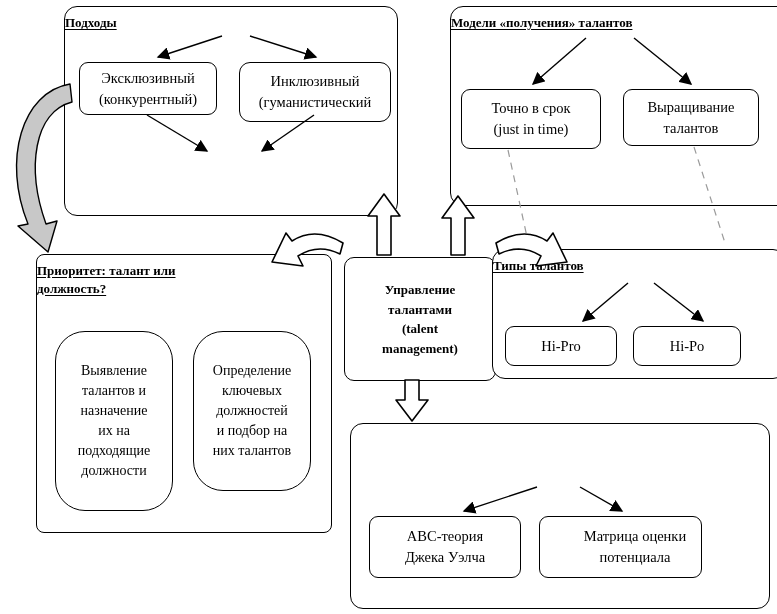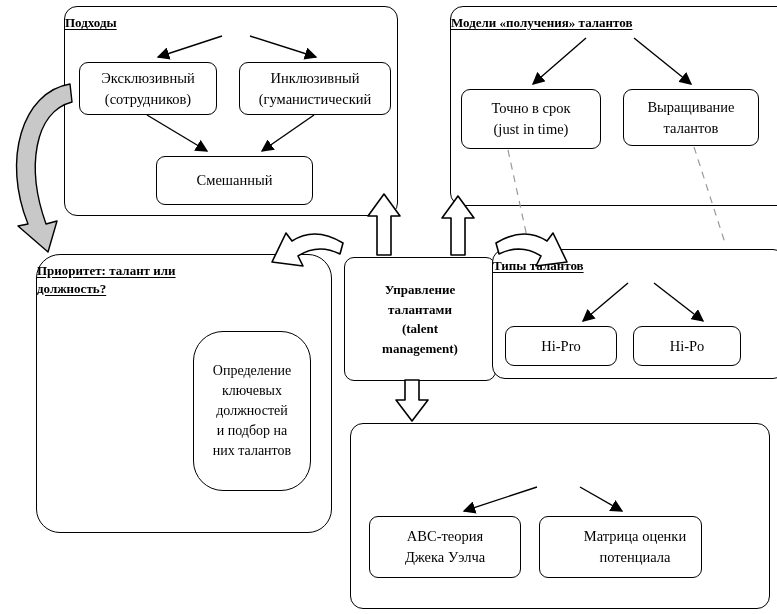--- a/index.html
+++ b/index.html
@@ -36,37 +36,42 @@
   .crescent{fill:#c8c8c8;stroke:#000;stroke-width:1.4;stroke-linejoin:round;}
 </style>
 </head>
 <body>
 
 <div class="canvas">
 
   <div class="panel" style="left:64px;top:6px;width:332px;height:208px;">
     <div class="panel-title">Подходы</div>
     <div class="node" style="left:14px;top:55px;width:138px;height:53px;">Эксклюзивный
-(сотрудников)</div>
-    <div class="node" style="left:174px;top:55px;width:152px;height:53px;">Инклюзивный
+(конкурентный)</div>
+    <div class="node" style="left:174px;top:55px;width:152px;height:60px;border-radius:11px;">Инклюзивный
 (гуманистический</div>
-    <div class="node" style="left:91px;top:149px;width:157px;height:49px;">Смешанный</div>
   </div>
 
   <div class="panel" style="left:450px;top:6px;width:318px;height:198px;padding-left:28px;">
     <div class="panel-title">Модели «получения» талантов</div>
     <div class="node" style="left:10px;top:82px;width:140px;height:60px;border-radius:9px;">Точно в срок
 (just in time)</div>
     <div class="node" style="left:172px;top:82px;width:136px;height:57px;">Выращивание
 талантов</div>
   </div>
 
-  <div class="panel" style="left:36px;top:254px;width:294px;height:277px;border-radius:24px;">
+  <div class="panel" style="left:36px;top:254px;width:294px;height:277px;border-radius:8px;">
     <div class="panel-title">Приоритет: талант или
 должность?</div>
+    <div class="node pill" style="left:18px;top:76px;width:118px;height:180px;">Выявление
+талантов и
+назначение
+их на
+подходящие
+должности</div>
     <div class="node pill" style="left:156px;top:76px;width:118px;height:160px;">Определение
 ключевых
 должностей
 и подбор на
 них талантов</div>
   </div>
 
   <div class="center-box" style="left:344px;top:257px;width:150px;height:122px;">Управление
 талантами
 (talent

